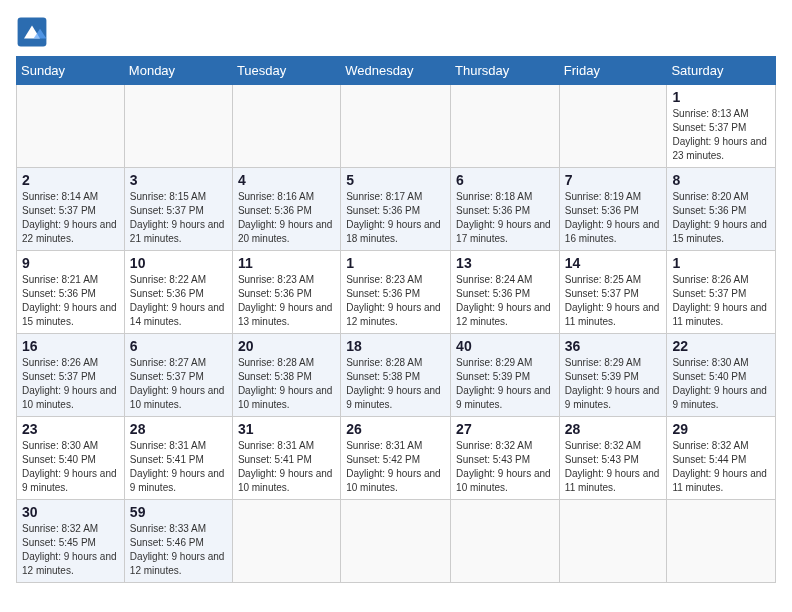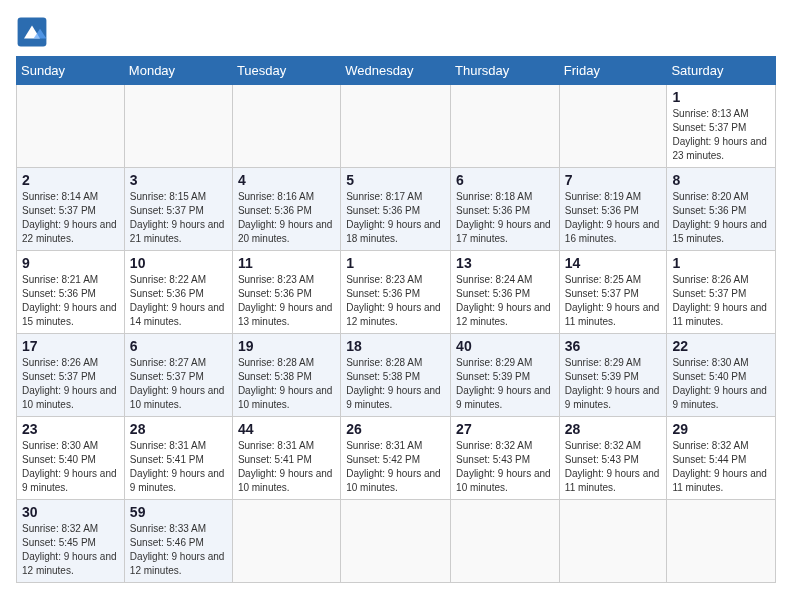--- a/index.html
+++ b/index.html
@@ -179,29 +179,29 @@
           <span class="day-number">14</span>
           <div class="day-info">Sunrise: 8:25 AM<br>Sunset: 5:37 PM<br>Daylight: 9 hours and 11 minutes.</div>
         </td>
         <td>
           <span class="day-number">1</span>
           <div class="day-info">Sunrise: 8:26 AM<br>Sunset: 5:37 PM<br>Daylight: 9 hours and 11 minutes.</div>
         </td>
       </tr>
       <tr>
         <td>
-          <span class="day-number">17</span>
+          <span class="day-number">16</span>
           <div class="day-info">Sunrise: 8:26 AM<br>Sunset: 5:37 PM<br>Daylight: 9 hours and 10 minutes.</div>
         </td>
         <td>
           <span class="day-number">6</span>
           <div class="day-info">Sunrise: 8:27 AM<br>Sunset: 5:37 PM<br>Daylight: 9 hours and 10 minutes.</div>
         </td>
         <td>
-          <span class="day-number">19</span>
+          <span class="day-number">20</span>
           <div class="day-info">Sunrise: 8:28 AM<br>Sunset: 5:38 PM<br>Daylight: 9 hours and 10 minutes.</div>
         </td>
         <td>
           <span class="day-number">18</span>
           <div class="day-info">Sunrise: 8:28 AM<br>Sunset: 5:38 PM<br>Daylight: 9 hours and 9 minutes.</div>
         </td>
         <td>
           <span class="day-number">40</span>
           <div class="day-info">Sunrise: 8:29 AM<br>Sunset: 5:39 PM<br>Daylight: 9 hours and 9 minutes.</div>
         </td>
@@ -217,21 +217,21 @@
       <tr>
         <td>
           <span class="day-number">23</span>
           <div class="day-info">Sunrise: 8:30 AM<br>Sunset: 5:40 PM<br>Daylight: 9 hours and 9 minutes.</div>
         </td>
         <td>
           <span class="day-number">28</span>
           <div class="day-info">Sunrise: 8:31 AM<br>Sunset: 5:41 PM<br>Daylight: 9 hours and 9 minutes.</div>
         </td>
         <td>
-          <span class="day-number">44</span>
+          <span class="day-number">31</span>
           <div class="day-info">Sunrise: 8:31 AM<br>Sunset: 5:41 PM<br>Daylight: 9 hours and 10 minutes.</div>
         </td>
         <td>
           <span class="day-number">26</span>
           <div class="day-info">Sunrise: 8:31 AM<br>Sunset: 5:42 PM<br>Daylight: 9 hours and 10 minutes.</div>
         </td>
         <td>
           <span class="day-number">27</span>
           <div class="day-info">Sunrise: 8:32 AM<br>Sunset: 5:43 PM<br>Daylight: 9 hours and 10 minutes.</div>
         </td>

